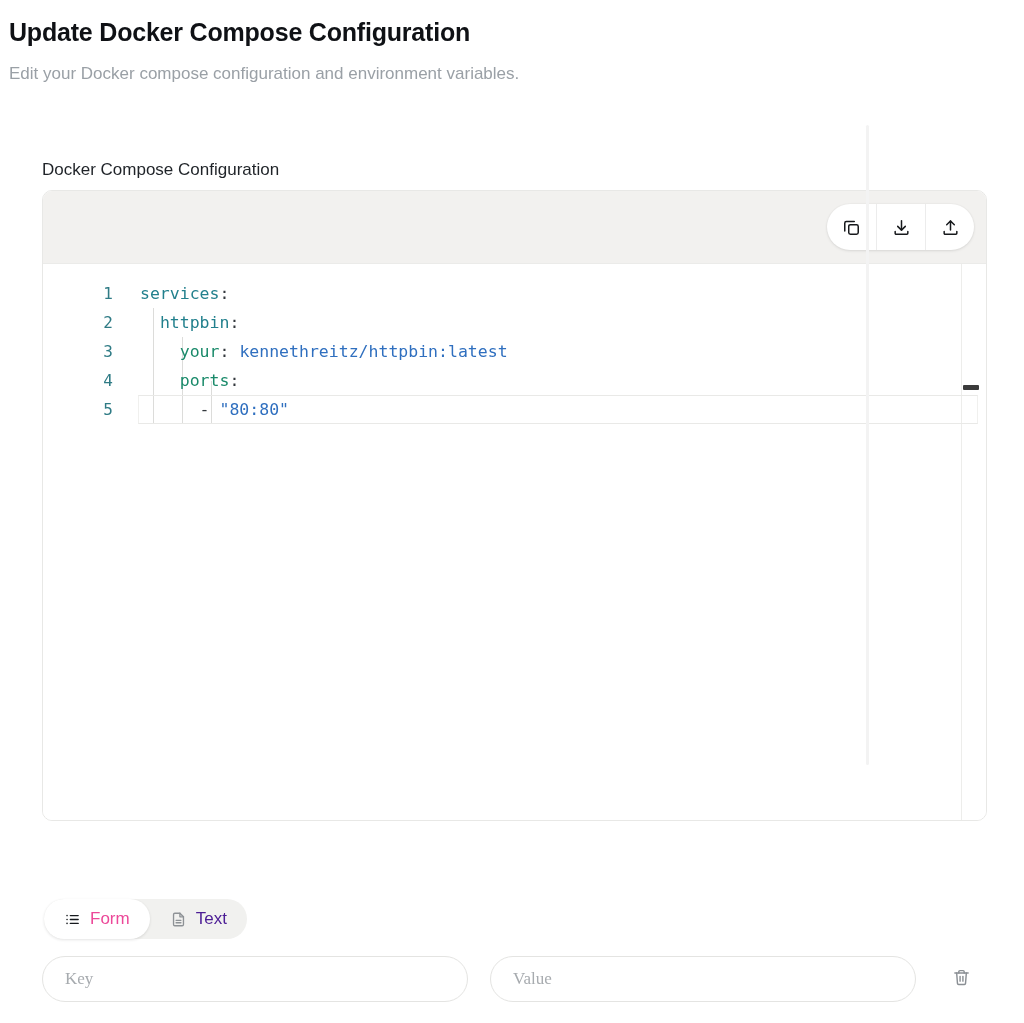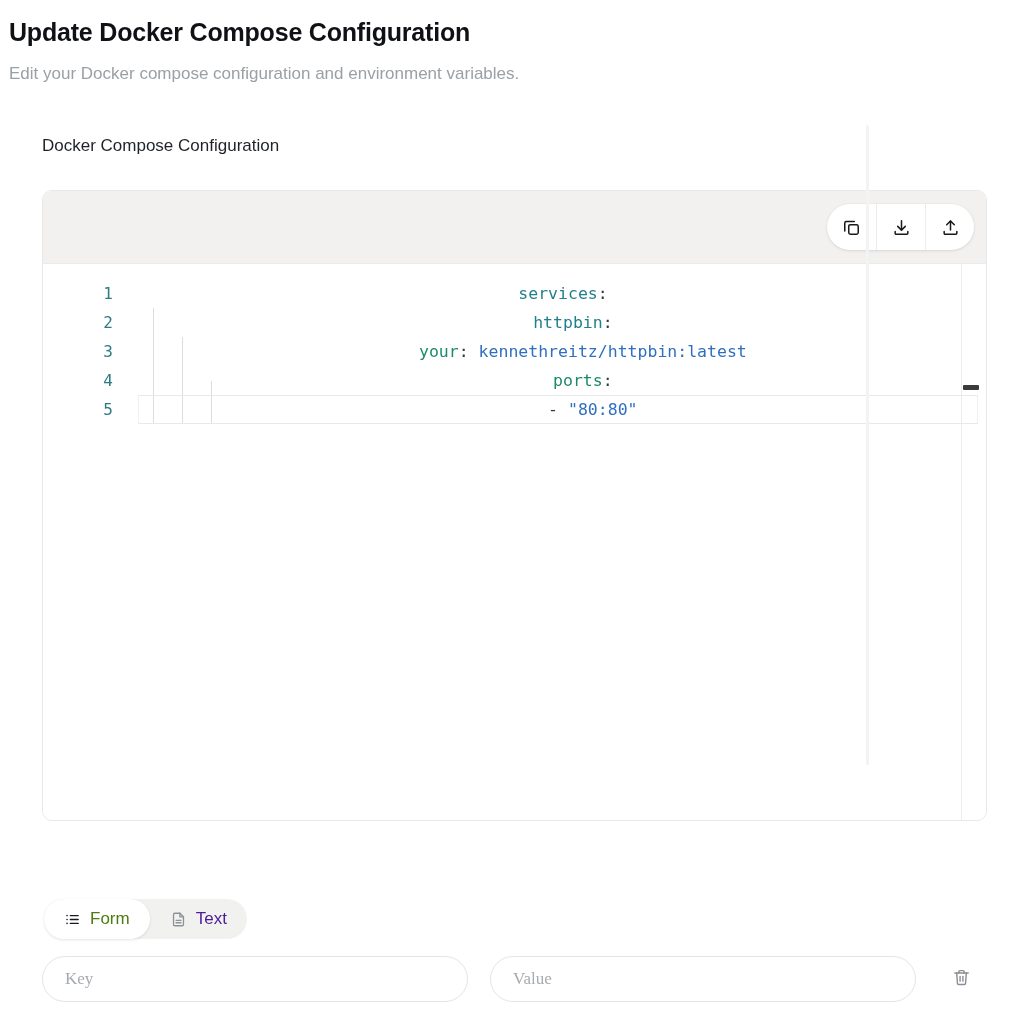--- a/index.html
+++ b/index.html
@@ -31,21 +31,21 @@
     left: 9px; top: 64px;
     font-size: 17px;
     font-weight: 400;
     color: #9aa0a6;
     white-space: nowrap;
   }
 
   
   .section-label {
     position: absolute;
-    left: 42px; top: 136px;
+    left: 42px; top: 160px;
     font-size: 17px;
     color: #1f2328;
     white-space: nowrap;
   }
 
   
   .editor-card {
     position: absolute;
     left: 42px; top: 190px;
     width: 945px; height: 631px;
@@ -132,21 +132,20 @@
     width: 70px;
     text-align: right;
     color: #2f7b85;
     font-size: 16px;
     flex: none;
   }
   .code-text {
     position: relative;
     margin-left: 27px;
     flex: 1;
-    text-align: center;
   }
   .indent-guides {
     position: absolute;
     left: 0; top: 15px;
     height: 145px;
     width: 200px;
     pointer-events: none;
   }
   .ig {
     position: absolute;
@@ -203,21 +202,21 @@
     border: none;
     background: transparent;
     cursor: pointer;
     font-family: "Liberation Sans", sans-serif;
     font-size: 17px;
     color: #4c1d95;
     white-space: nowrap;
   }
   .seg.active {
     background: #ffffff;
-    color: #4d7c0f;
+    color: #ec4899;
     box-shadow: 0 1px 3px rgba(0,0,0,0.11);
   }
   .seg svg { display: block; flex: none; }
 
   
   .kv-row {
     position: absolute;
     left: 42px; top: 956px;
     width: 945px;
     height: 46px;

